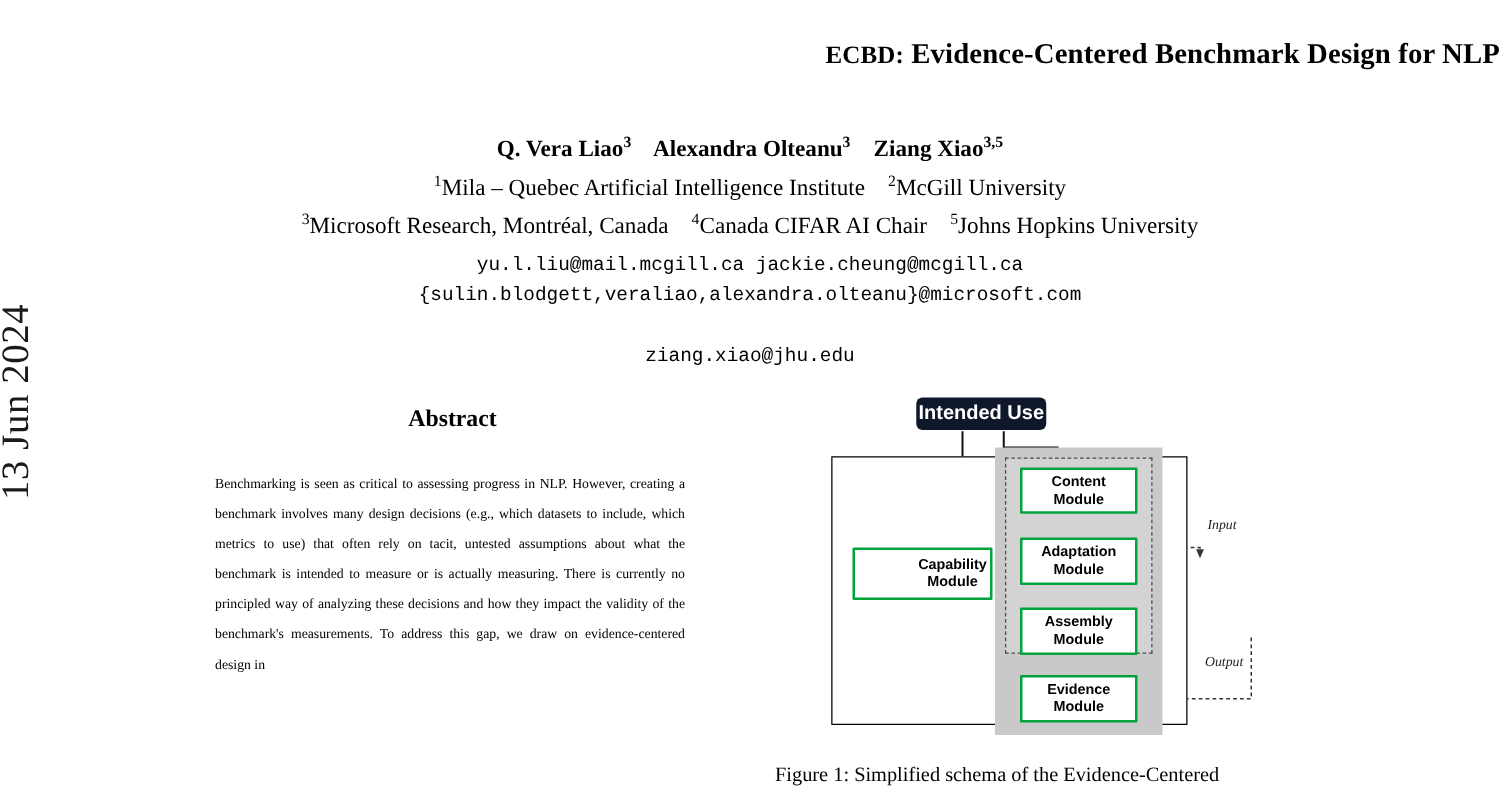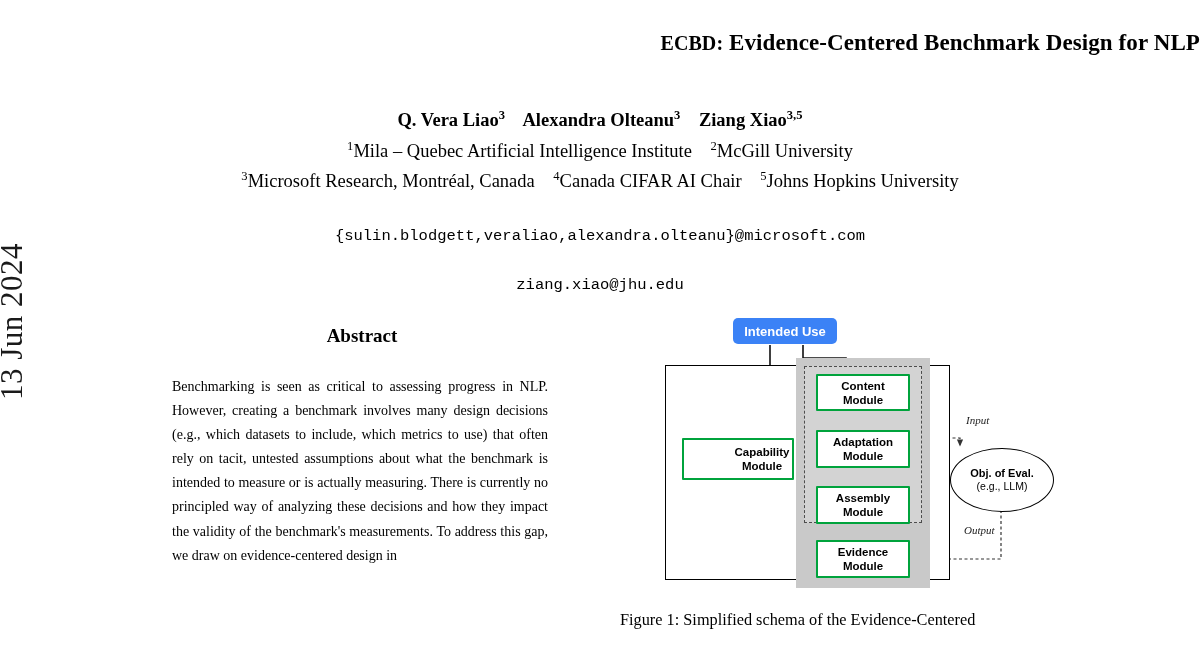--- a/index.html
+++ b/index.html
@@ -98,21 +98,21 @@
     width: 390px;
     text-align: center;
     font-size: 19px;
     font-weight: bold;
   }
   #abstract-text {
     position: absolute;
     left: 172px;
     top: 375px;
     width: 376px;
-    font-size: 14px;
+    font-size: 11px;
     line-height: 24.1px;
     text-align: justify;
     text-justify: inter-word;
   }
 
   
   #figure-area {
     position: absolute;
     left: 620px;
     top: 318px;
@@ -168,28 +168,28 @@
     justify-content: center;
     border-radius: 1px;
   }
 
   #node-intended-use {
     position: absolute;
     left: 113px;
     top: 0px;
     width: 104px;
     height: 26px;
-    background: #3b82f6;
+    background: #0f172a;
     color: #ffffff;
     border-radius: 5px;
     display: flex;
     align-items: center;
     justify-content: center;
     font-family: "Liberation Sans", sans-serif;
-    font-size: 13px;
+    font-size: 16px;
     font-weight: bold;
   }
 
   #node-capability { left: 62px;  top: 120px; width: 112px; height: 42px; padding-left: 48px; }
   #node-content    { left: 196px; top: 56px;  width: 94px;  height: 37px; }
   #node-adaptation { left: 196px; top: 112px; width: 94px;  height: 38px; }
   #node-assembly   { left: 196px; top: 168px; width: 94px;  height: 38px; }
   #node-evidence   { left: 196px; top: 222px; width: 94px;  height: 38px; }
 
   #node-obj {
@@ -270,20 +270,21 @@
   </div>
 
   <div class="affil-line" id="affil-2">
     <span><sup>3</sup><span>Microsoft Research, Montréal, Canada</span></span>
     &nbsp;&nbsp;
     <span><sup>4</sup><span>Canada CIFAR AI Chair</span></span>
     &nbsp;&nbsp;
     <span><sup>5</sup><span>Johns Hopkins University</span></span>
   </div>
 
+  <div class="email-line" id="email-1">yu.l.liu@mail.mcgill.ca   jackie.cheung@mcgill.ca</div>
   <div class="email-line" id="email-2">{sulin.blodgett,veraliao,alexandra.olteanu}@microsoft.com</div>
   <div class="email-line" id="email-3">ziang.xiao@jhu.edu</div>
 
   <div id="abstract-heading">Abstract</div>
   <div id="abstract-text">Benchmarking is seen as critical to assessing progress in NLP. However, creating a benchmark involves many design decisions (e.g., which datasets to include, which metrics to use) that often rely on tacit, untested assumptions about what the benchmark is intended to measure or is actually measuring. There is currently no principled way of analyzing these decisions and how they impact the validity of the benchmark's measurements. To address this gap, we draw on evidence-centered design in</div>
 
   <div id="figure-area">
 
     <svg class="fig-svg" viewBox="0 0 460 290">
       <defs>
@@ -338,23 +339,19 @@
     <div class="node" id="node-assembly">
       <span style="white-space:pre-line">Assembly
 Module</span>
     </div>
 
     <div class="node" id="node-evidence">
       <span style="white-space:pre-line">Evidence
 Module</span>
     </div>
 
-    <div id="node-obj">
-      <span>Obj. of Eval.</span>
-      <span class="sub">(e.g., LLM)</span>
-    </div>
 
     <div class="edge-label" id="lab-input">Input</div>
     <div class="edge-label" id="lab-output">Output</div>
   </div>
 
   <div id="figure-caption">Figure 1: Simplified schema of the Evidence-Centered</div>
 </div>
 
 </body></html>

